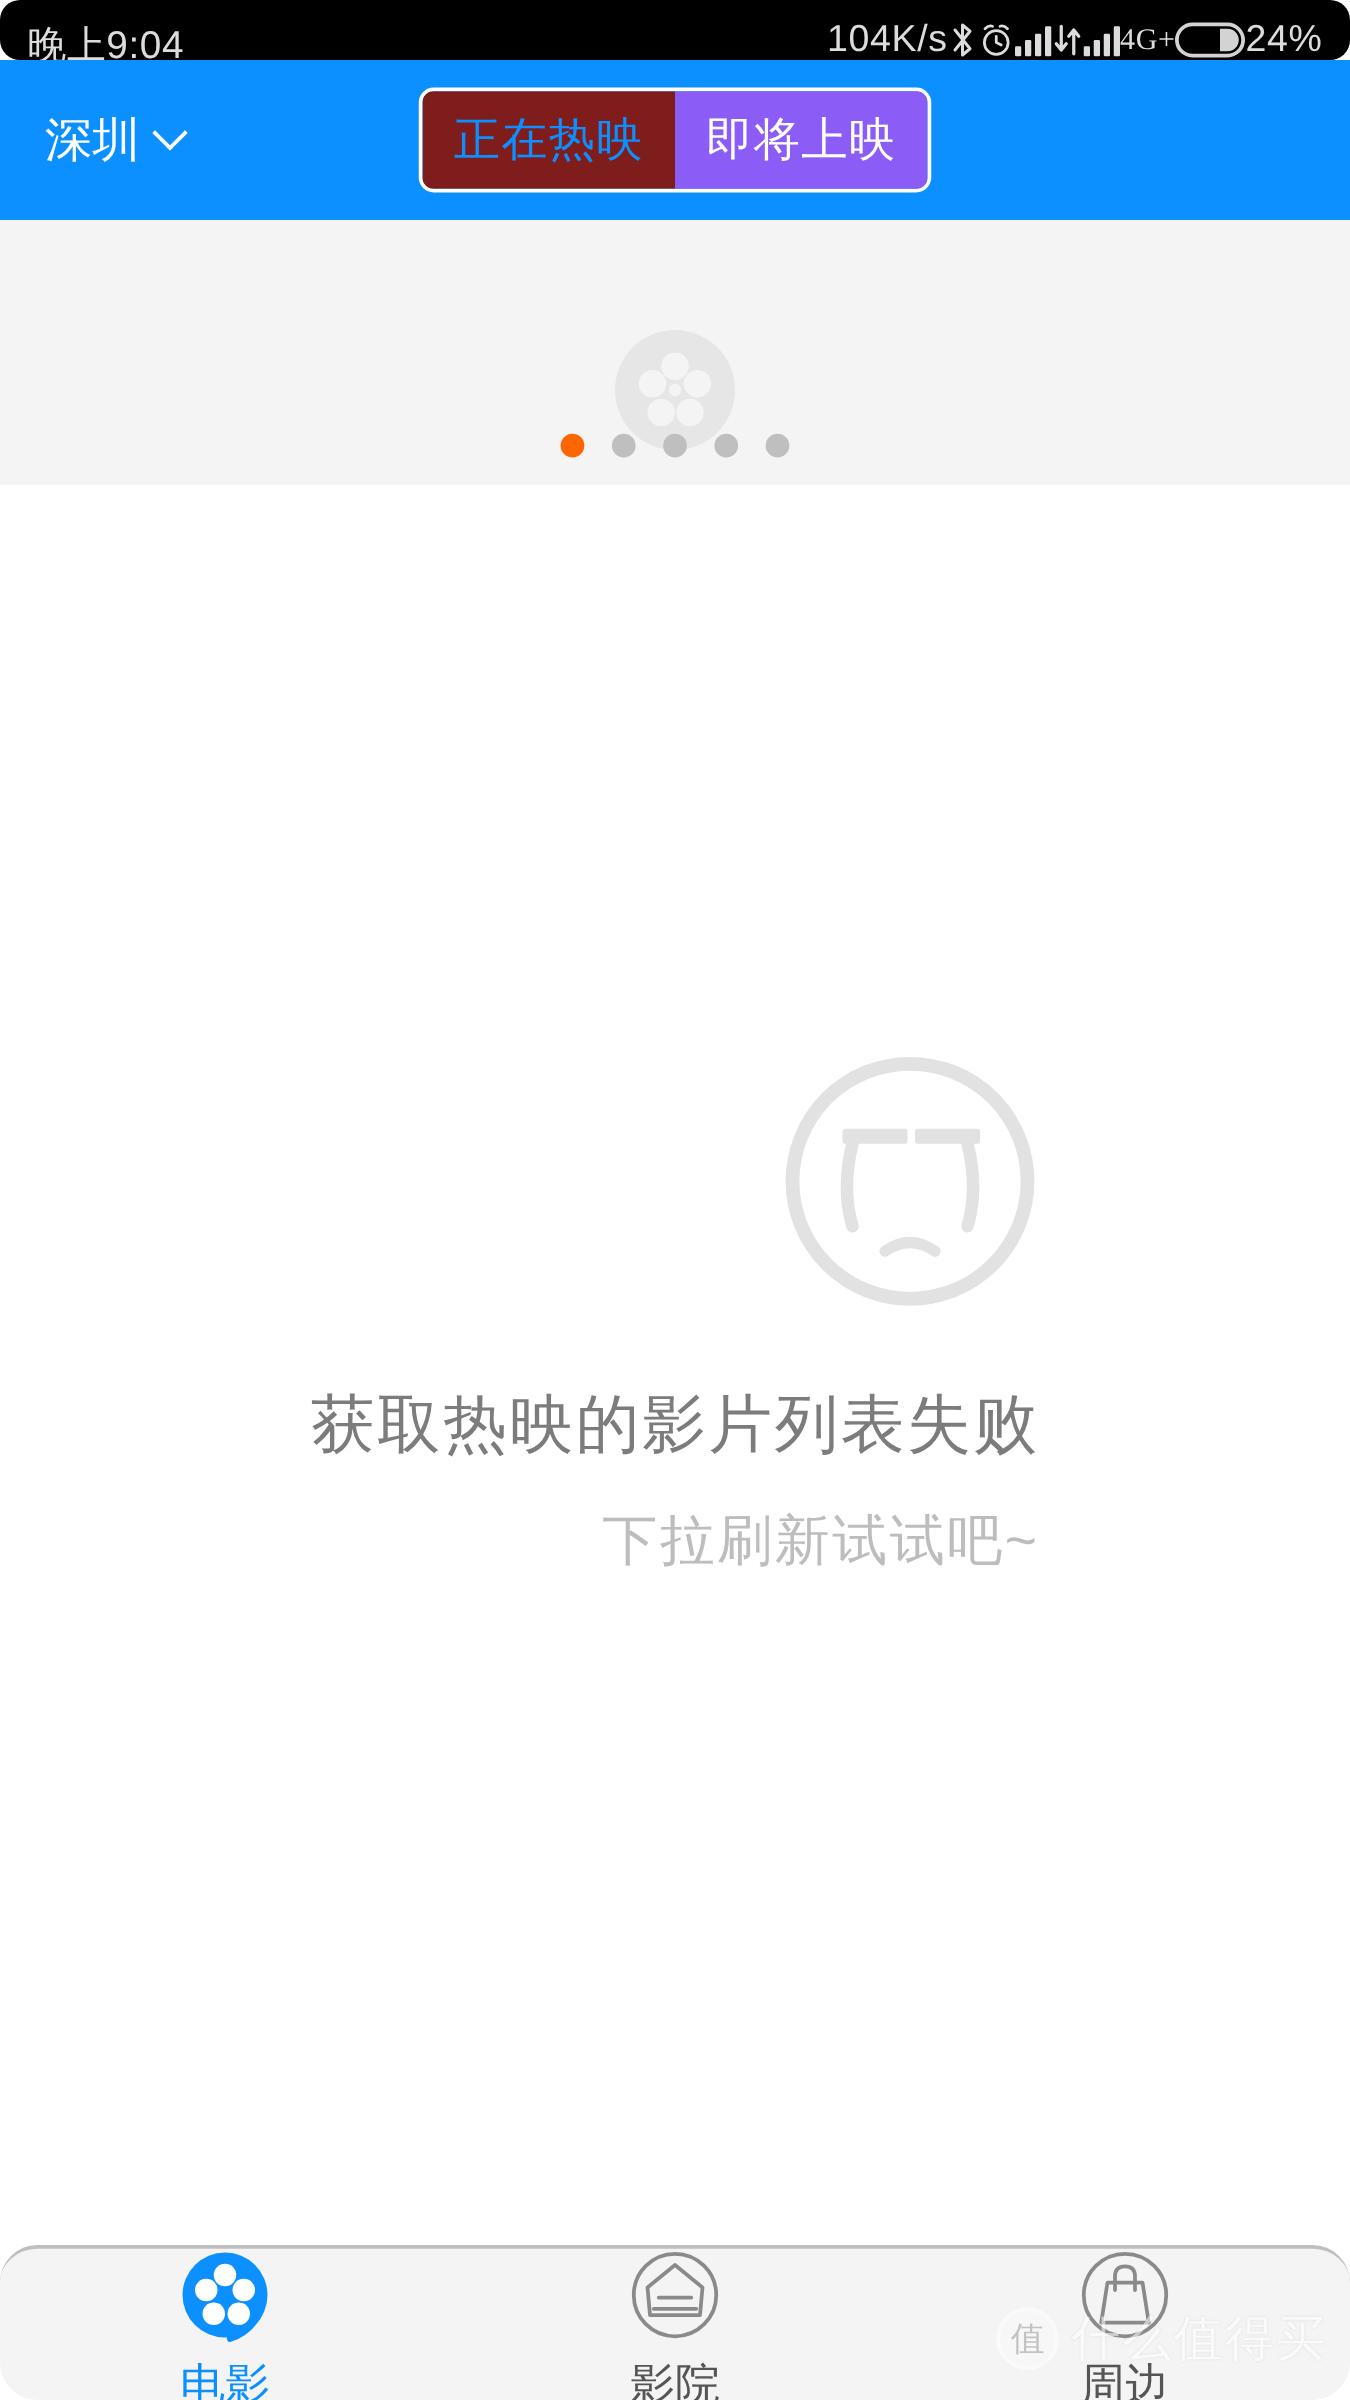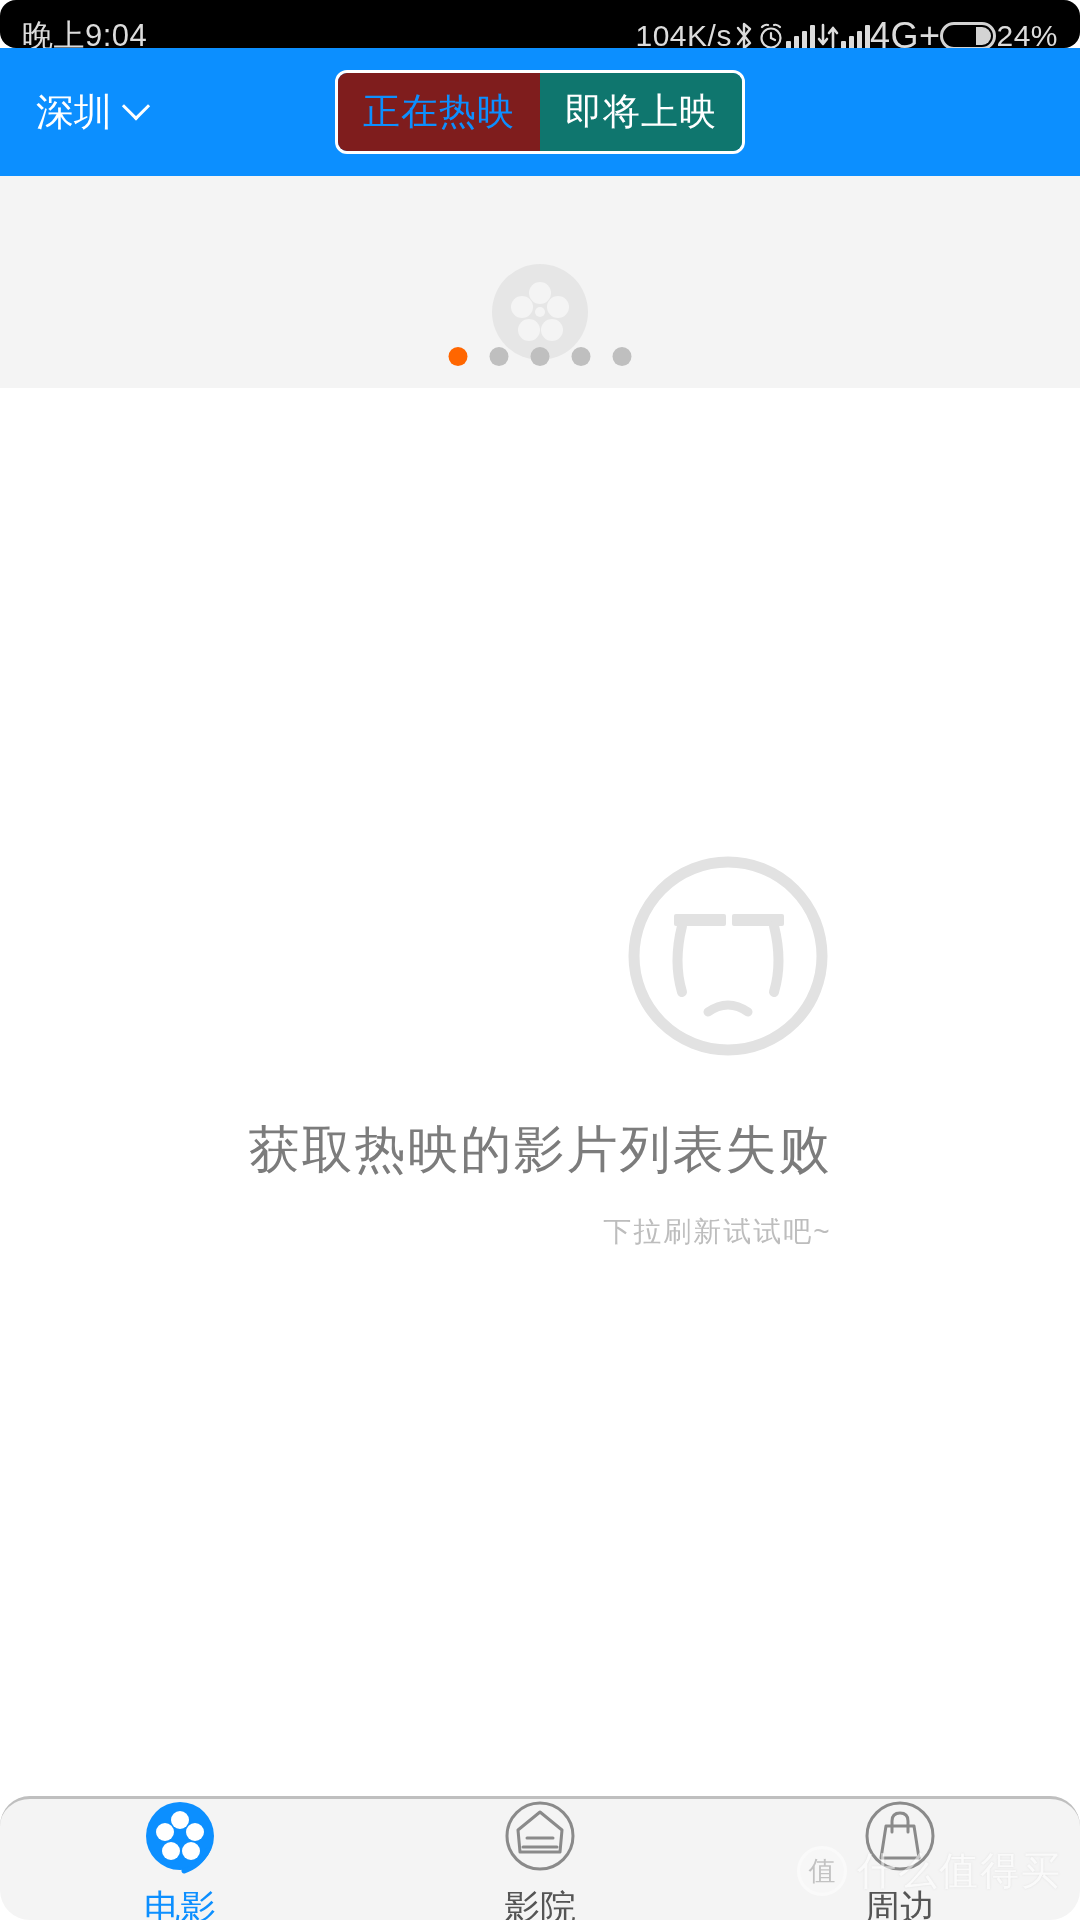--- a/index.html
+++ b/index.html
@@ -25,21 +25,21 @@
   .sb-ico { display:inline-block; }
   .bt-ico svg, .alarm-ico svg, .updown-ico svg { display:block; }
 
   .sig { display:flex; align-items:flex-end; gap:3px; height:26px; }
   .sig i { display:block; width:5px; background:#dcdcdc; border-radius:1px; }
   .sig i:nth-child(1){height:8px;}
   .sig i:nth-child(2){height:13px;}
   .sig i:nth-child(3){height:18px;}
   .sig i:nth-child(4){height:24px;}
 
-  .net-label { font-size:36px; color:#dcdcdc; }
+  .net-label { font-size:24px; color:#dcdcdc;font-family:Liberation Serif, serif; }
   .battery {
     width:56px; height:28px; border:3px solid #d3d3d3; border-radius:14px;
     position:relative; display:flex; align-items:center; justify-content:flex-end;
     padding:2px;
   }
   .battery .fill {
     background:#d3d3d3; height:100%; width:34%;
     border-radius:0 9px 9px 0;
   }
   .batt-pct { font-size:30px; color:#dcdcdc; }
@@ -60,21 +60,21 @@
   #tab-switcher {
     position:absolute; left:50%; transform:translateX(-50%);
     display:flex; border:3px solid #ffffff; border-radius:12px;
     overflow:hidden; height:84px;
   }
   #tab-switcher .tab {
     display:flex; align-items:center; justify-content:center;
     font-size:37px; padding:0 25px; min-width:190px; letter-spacing:1px;
   }
   #tab-switcher .tab.active { background:#7f1d1d; color:#0C8FFF; }
-  #tab-switcher .tab.inactive { background:#0f766e; color:#ffffff; }
+  #tab-switcher .tab.inactive { background:#8b5cf6; color:#ffffff; }
 
   
   #banner {
     height:212px; background:#f4f4f4; position:relative;
   }
   #banner-placeholder-icon {
     position:absolute; left:50%; top:88px; transform:translateX(-50%);
   }
   #banner-dots {
     position:absolute; left:50%; transform:translateX(-50%); bottom:22px;
@@ -86,21 +86,21 @@
   
   #content-area {
     height:calc(1920px - 48px - 112px - 212px - 166px);
     background:#ffffff; display:flex; flex-direction:column;
     align-items:center; justify-content:center;
   }
   #empty-state { display:flex; flex-direction:column; align-items:flex-end;
                  transform:translateY(-28px); }
   #empty-face-icon { margin-bottom:52px; }
   #empty-title { font-size:51px; color:#7c7c7c; letter-spacing:2px; }
-  #empty-subtitle { font-size:28px; color:#bdbdbd; margin-top:28px; letter-spacing:2px; }
+  #empty-subtitle { font-size:44px; color:#bdbdbd; margin-top:28px; letter-spacing:2px; }
 
   
   #bottom-nav {
     position:absolute; left:0; bottom:0; width:1080px; height:124px;
     background:#f4f4f4; border-top:3px solid #bfbfbf;
     display:flex; align-items:center;border-radius:30px;
   }
   #bottom-nav .nav-item {
     flex:1; display:flex; flex-direction:column; align-items:center; gap:6px;
     padding-top:8px;

